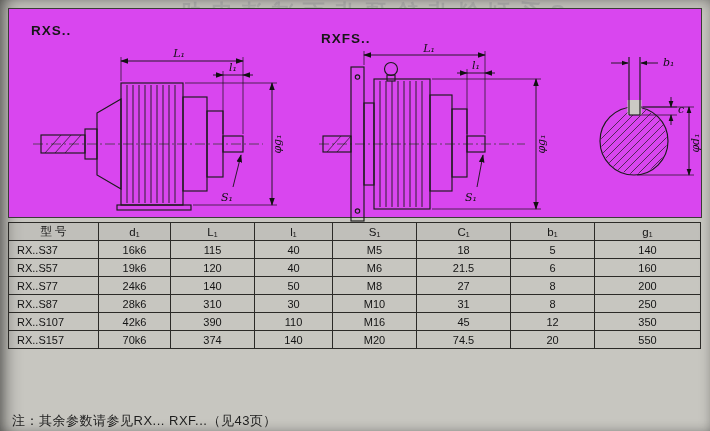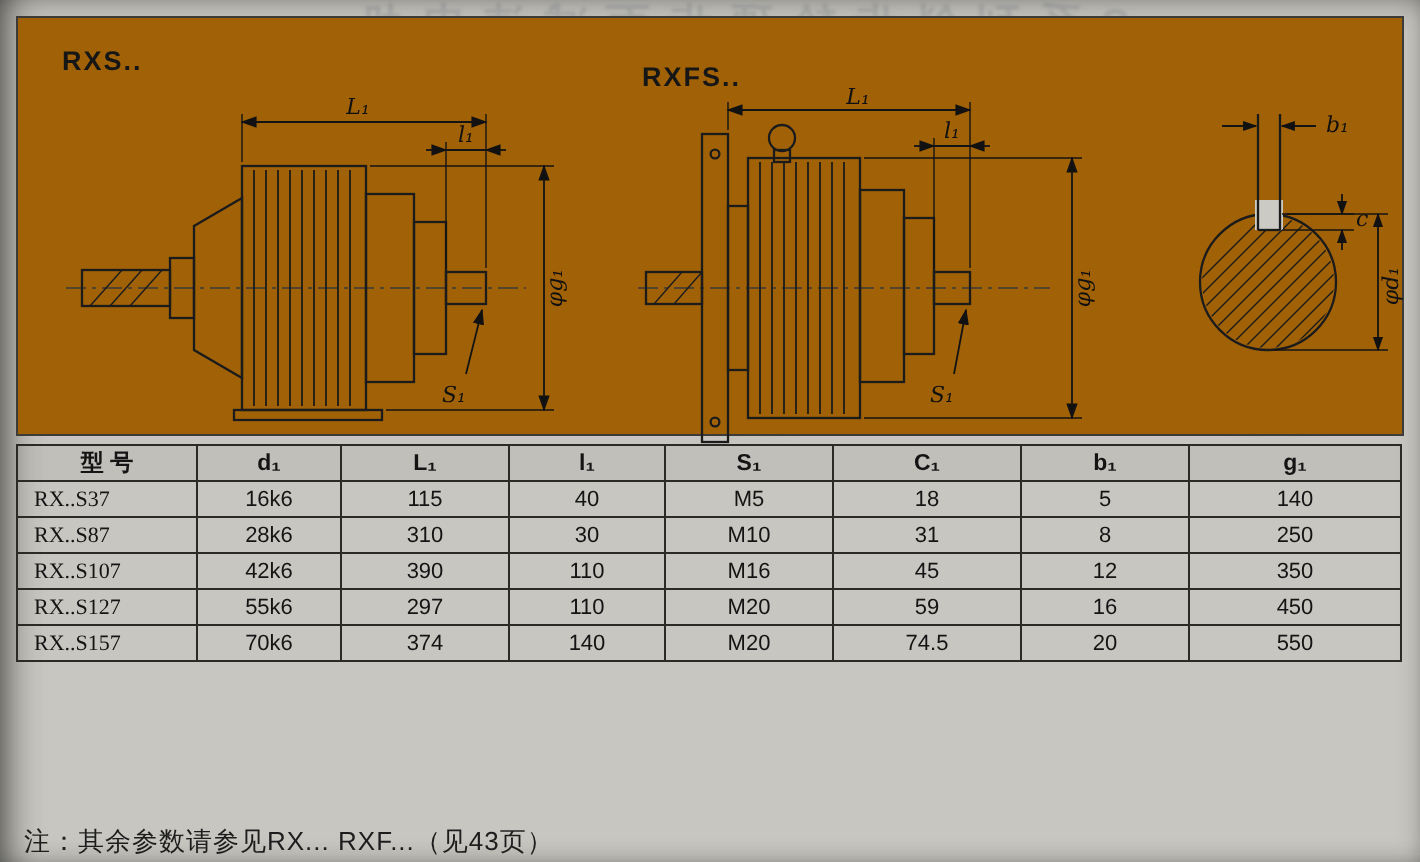--- a/index.html
+++ b/index.html
@@ -25,21 +25,21 @@
   }
   .smudge{position:absolute;border-radius:50%;filter:blur(3px);pointer-events:none;}
   .smudge.s1{left:66px;top:168px;width:64px;height:42px;background:radial-gradient(ellipse,rgba(108,114,84,.30),transparent 70%);}
   .smudge.s2{left:596px;top:176px;width:84px;height:44px;background:radial-gradient(ellipse,rgba(108,114,84,.22),transparent 70%);}
   .smudge.s3{left:340px;top:190px;width:70px;height:30px;background:radial-gradient(ellipse,rgba(108,114,84,.18),transparent 70%);}
 
   
   #drawing-panel{
     position:absolute;left:8px;top:8px;width:692px;height:208px;
     border:1px solid #3c3b38;
-    background:#a16207;
+    background:#d946ef;
   }
   .fig-label{
     position:absolute;font-size:13.5px;font-weight:bold;letter-spacing:1px;color:#161616;
   }
   #rxs-label{left:22px;top:14px;}
   #rxfs-label{left:312px;top:22px;}
   svg{position:absolute;overflow:visible;}
   #svg-rxs{left:20px;top:38px;}
   #svg-rxfs{left:308px;top:38px;}
   #svg-detail{left:568px;top:44px;}
@@ -57,22 +57,22 @@
     position:absolute;left:8px;top:222px;width:692px;
     border-collapse:collapse;table-layout:fixed;
     font-size:11px;color:#141414;
   }
   #dim-table th,#dim-table td{
     border:1px solid #2b2a27;
     height:17px;padding:0 3px;
     text-align:center;vertical-align:middle;
     white-space:nowrap;overflow:hidden;
   }
-  #dim-table th{font-weight:bold;font-size:11.5px;background:rgba(0,0,0,0.03);}
-  #dim-table td.model-cell{text-align:left;padding-left:8px;font-family:Liberation Serif, serif;}
+  #dim-table th{font-weight:normal;font-size:11.5px;background:rgba(0,0,0,0.03);}
+  #dim-table td.model-cell{text-align:left;padding-left:8px;}
   #note{
     position:absolute;left:12px;top:412px;
     font-size:13px;color:#1d1d1d;letter-spacing:.5px;
   }
 </style>
 </head>
 <body>
 
 <div id="page">
 
@@ -274,50 +274,60 @@
           <td class="model-cell">RX..S37</td>
           <td>16k6</td>
           <td>115</td>
           <td>40</td>
           <td>M5</td>
           <td>18</td>
           <td>5</td>
           <td>140</td>
         </tr>
         <tr>
+          <td class="model-cell">RX..S57</td>
+          <td>19k6</td>
+          <td>120</td>
+          <td>40</td>
+          <td>M6</td>
+          <td>21.5</td>
+          <td>6</td>
+          <td>160</td>
+        </tr>
+        <tr>
+          <td class="model-cell">RX..S77</td>
+          <td>24k6</td>
+          <td>140</td>
+          <td>50</td>
+          <td>M8</td>
+          <td>27</td>
+          <td>8</td>
+          <td>200</td>
+        </tr>
+        <tr>
           <td class="model-cell">RX..S87</td>
           <td>28k6</td>
           <td>310</td>
           <td>30</td>
           <td>M10</td>
           <td>31</td>
           <td>8</td>
           <td>250</td>
         </tr>
         <tr>
           <td class="model-cell">RX..S107</td>
           <td>42k6</td>
           <td>390</td>
           <td>110</td>
           <td>M16</td>
           <td>45</td>
           <td>12</td>
           <td>350</td>
         </tr>
         <tr>
-          <td class="model-cell">RX..S127</td>
-          <td>55k6</td>
-          <td>297</td>
-          <td>110</td>
-          <td>M20</td>
-          <td>59</td>
-          <td>16</td>
-          <td>450</td>
-        </tr>
-        <tr>
           <td class="model-cell">RX..S157</td>
           <td>70k6</td>
           <td>374</td>
           <td>140</td>
           <td>M20</td>
           <td>74.5</td>
           <td>20</td>
           <td>550</td>
         </tr>
       </tbody>

